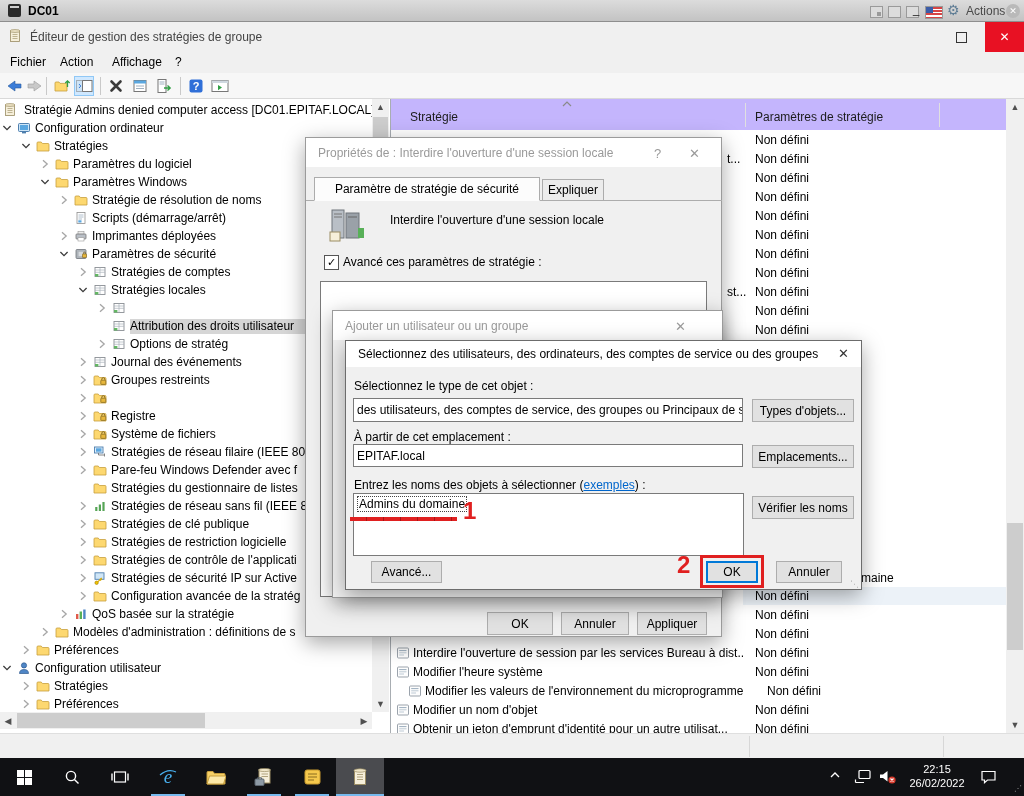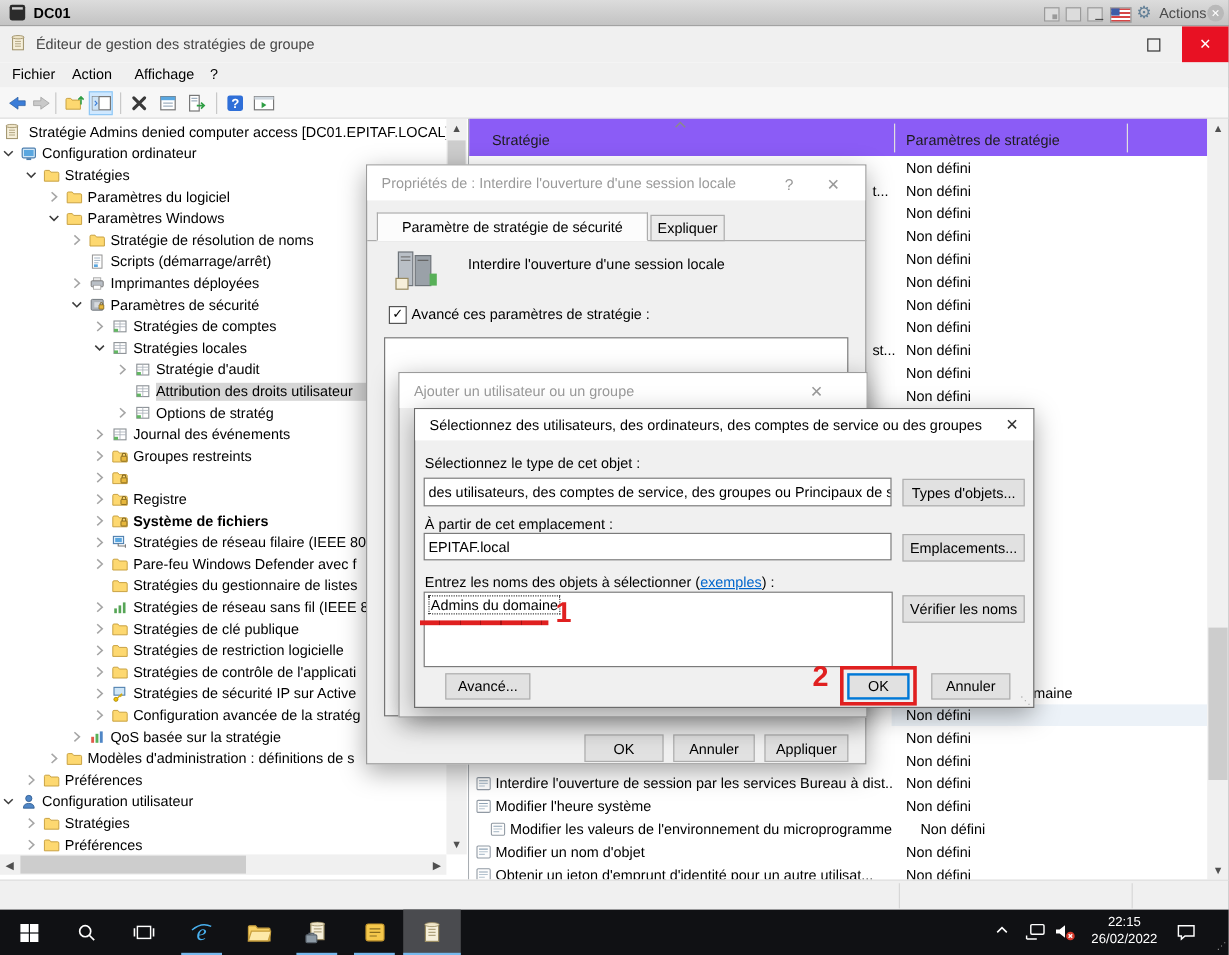--- a/index.html
+++ b/index.html
@@ -309,21 +309,20 @@
         </div>
         <div style="position: absolute; left: 112px; top: 2px; width: 14px; height: 14px;">
           <svg width="14" height="14" viewBox="0 0 14 14">
             <rect x="2" y="2.5" width="10" height="9" fill="#fff" stroke="#8a8f94" stroke-width=".9"></rect>
             <line x1="2" y1="5" x2="12" y2="5" stroke="#aab2ba" stroke-width=".7"></line>
             <line x1="2" y1="7.3" x2="12" y2="7.3" stroke="#aab2ba" stroke-width=".7"></line>
             <line x1="7" y1="2.5" x2="7" y2="11.5" stroke="#aab2ba" stroke-width=".7"></line>
             <rect x="2" y="9" width="3.4" height="2.5" fill="#63b663"></rect>
           </svg>
         </div>
-        <div class="a tree-label" style="position: absolute; left: 130px; top: 2px; right: 0px; height: 15px;">Stratégie d'audit</div>
       </div>
       <div class="a sel" style="position: absolute; left: 0px; top: 218px; width: 372px; height: 18px;">
         <div style="position: absolute; left: 112px; top: 2px; width: 14px; height: 14px;">
           <svg width="14" height="14" viewBox="0 0 14 14">
             <rect x="2" y="2.5" width="10" height="9" fill="#fff" stroke="#8a8f94" stroke-width=".9"></rect>
             <line x1="2" y1="5" x2="12" y2="5" stroke="#aab2ba" stroke-width=".7"></line>
             <line x1="2" y1="7.3" x2="12" y2="7.3" stroke="#aab2ba" stroke-width=".7"></line>
             <line x1="7" y1="2.5" x2="7" y2="11.5" stroke="#aab2ba" stroke-width=".7"></line>
             <rect x="2" y="9" width="3.4" height="2.5" fill="#63b663"></rect>
           </svg>
@@ -401,21 +400,21 @@
         </div>
         <div style="position: absolute; left: 93px; top: 2px; width: 14px; height: 14px;">
           <svg width="14" height="14" viewBox="0 0 14 14">
             <path d="M1 12 V4 q0-1 1-1 h3.2 l1.2 1.5 H12 q1 0 1 1 V12 z" fill="#fdd870" stroke="#c79f3e" stroke-width=".8"></path>
             <path d="M8.8 7.2 v-1 a1.5 1.5 0 0 1 3 0 v1" fill="none" stroke="#7d621c" stroke-width=".9"></path>
             <rect x="7.8" y="7.2" width="5" height="4.2" rx=".6" fill="#e7b73c" stroke="#7d621c" stroke-width=".7"></rect>
           </svg>
         </div>
         <div class="a tree-label" style="position: absolute; left: 111px; top: 2px; right: 0px; height: 15px;">Registre</div>
       </div>
-      <div style="position: absolute; left: 0px; top: 326px; width: 372px; height: 18px; font-weight: bold;">
+      <div style="position: absolute; left: 0px; top: 326px; width: 372px; height: 18px;">
         <div style="position: absolute; left: 78px; top: 4px; width: 10px; height: 10px;">
           <svg width="10" height="10" viewBox="0 0 10 10">
             <path d="M3 1.2 L7.2 5 L3 8.8" fill="none" stroke="#a6a6a6" stroke-width="1.3"></path>
           </svg>
         </div>
         <div style="position: absolute; left: 93px; top: 2px; width: 14px; height: 14px;">
           <svg width="14" height="14" viewBox="0 0 14 14">
             <path d="M1 12 V4 q0-1 1-1 h3.2 l1.2 1.5 H12 q1 0 1 1 V12 z" fill="#fdd870" stroke="#c79f3e" stroke-width=".8"></path>
             <path d="M8.8 7.2 v-1 a1.5 1.5 0 0 1 3 0 v1" fill="none" stroke="#7d621c" stroke-width=".9"></path>
             <rect x="7.8" y="7.2" width="5" height="4.2" rx=".6" fill="#e7b73c" stroke="#7d621c" stroke-width=".7"></rect>
@@ -629,21 +628,21 @@
     <div class="a sb-thumb" style="left:1px;top:18px;width:15px;height:460px;"></div>
     <div class="a sb-arrow" style="left:0;bottom:0;width:17px;height:16px;">▼</div>
   </div>
 
   <div class="a sb" style="left:0;top:712px;width:372px;height:17px;">
     <div class="a sb-arrow" style="left:0;top:0;width:16px;height:17px;">◀</div>
     <div class="a sb-thumb" style="left:17px;top:1px;width:188px;height:15px;"></div>
     <div class="a sb-arrow" style="right:0;top:0;width:16px;height:17px;">▶</div>
   </div>
 
-  <div class="a" style="left:391px;top:99px;width:615px;height:31px;background:#8b5cf6;">
+  <div class="a" style="left:391px;top:99px;width:615px;height:31px;background:#c4b5fd;">
     <div class="a" style="left:170px;top:1px;">
       <svg width="12" height="8" viewBox="0 0 12 8">
           <path d="M2 6 L6 2 L10 6" fill="none" stroke="#8a8a8a" stroke-width="1.2"></path>
         </svg>
     </div>
     <div class="a txt hdr" style="left:19px;top:11px;">Stratégie</div>
     <div class="a" style="left:354px;top:4px;width:1px;height:24px;background:#e0e0e0;"></div>
     <div class="a txt hdr" style="left:364px;top:11px;">Paramètres de stratégie</div>
     <div class="a" style="left:548px;top:4px;width:1px;height:24px;background:#e0e0e0;"></div>
   </div>

